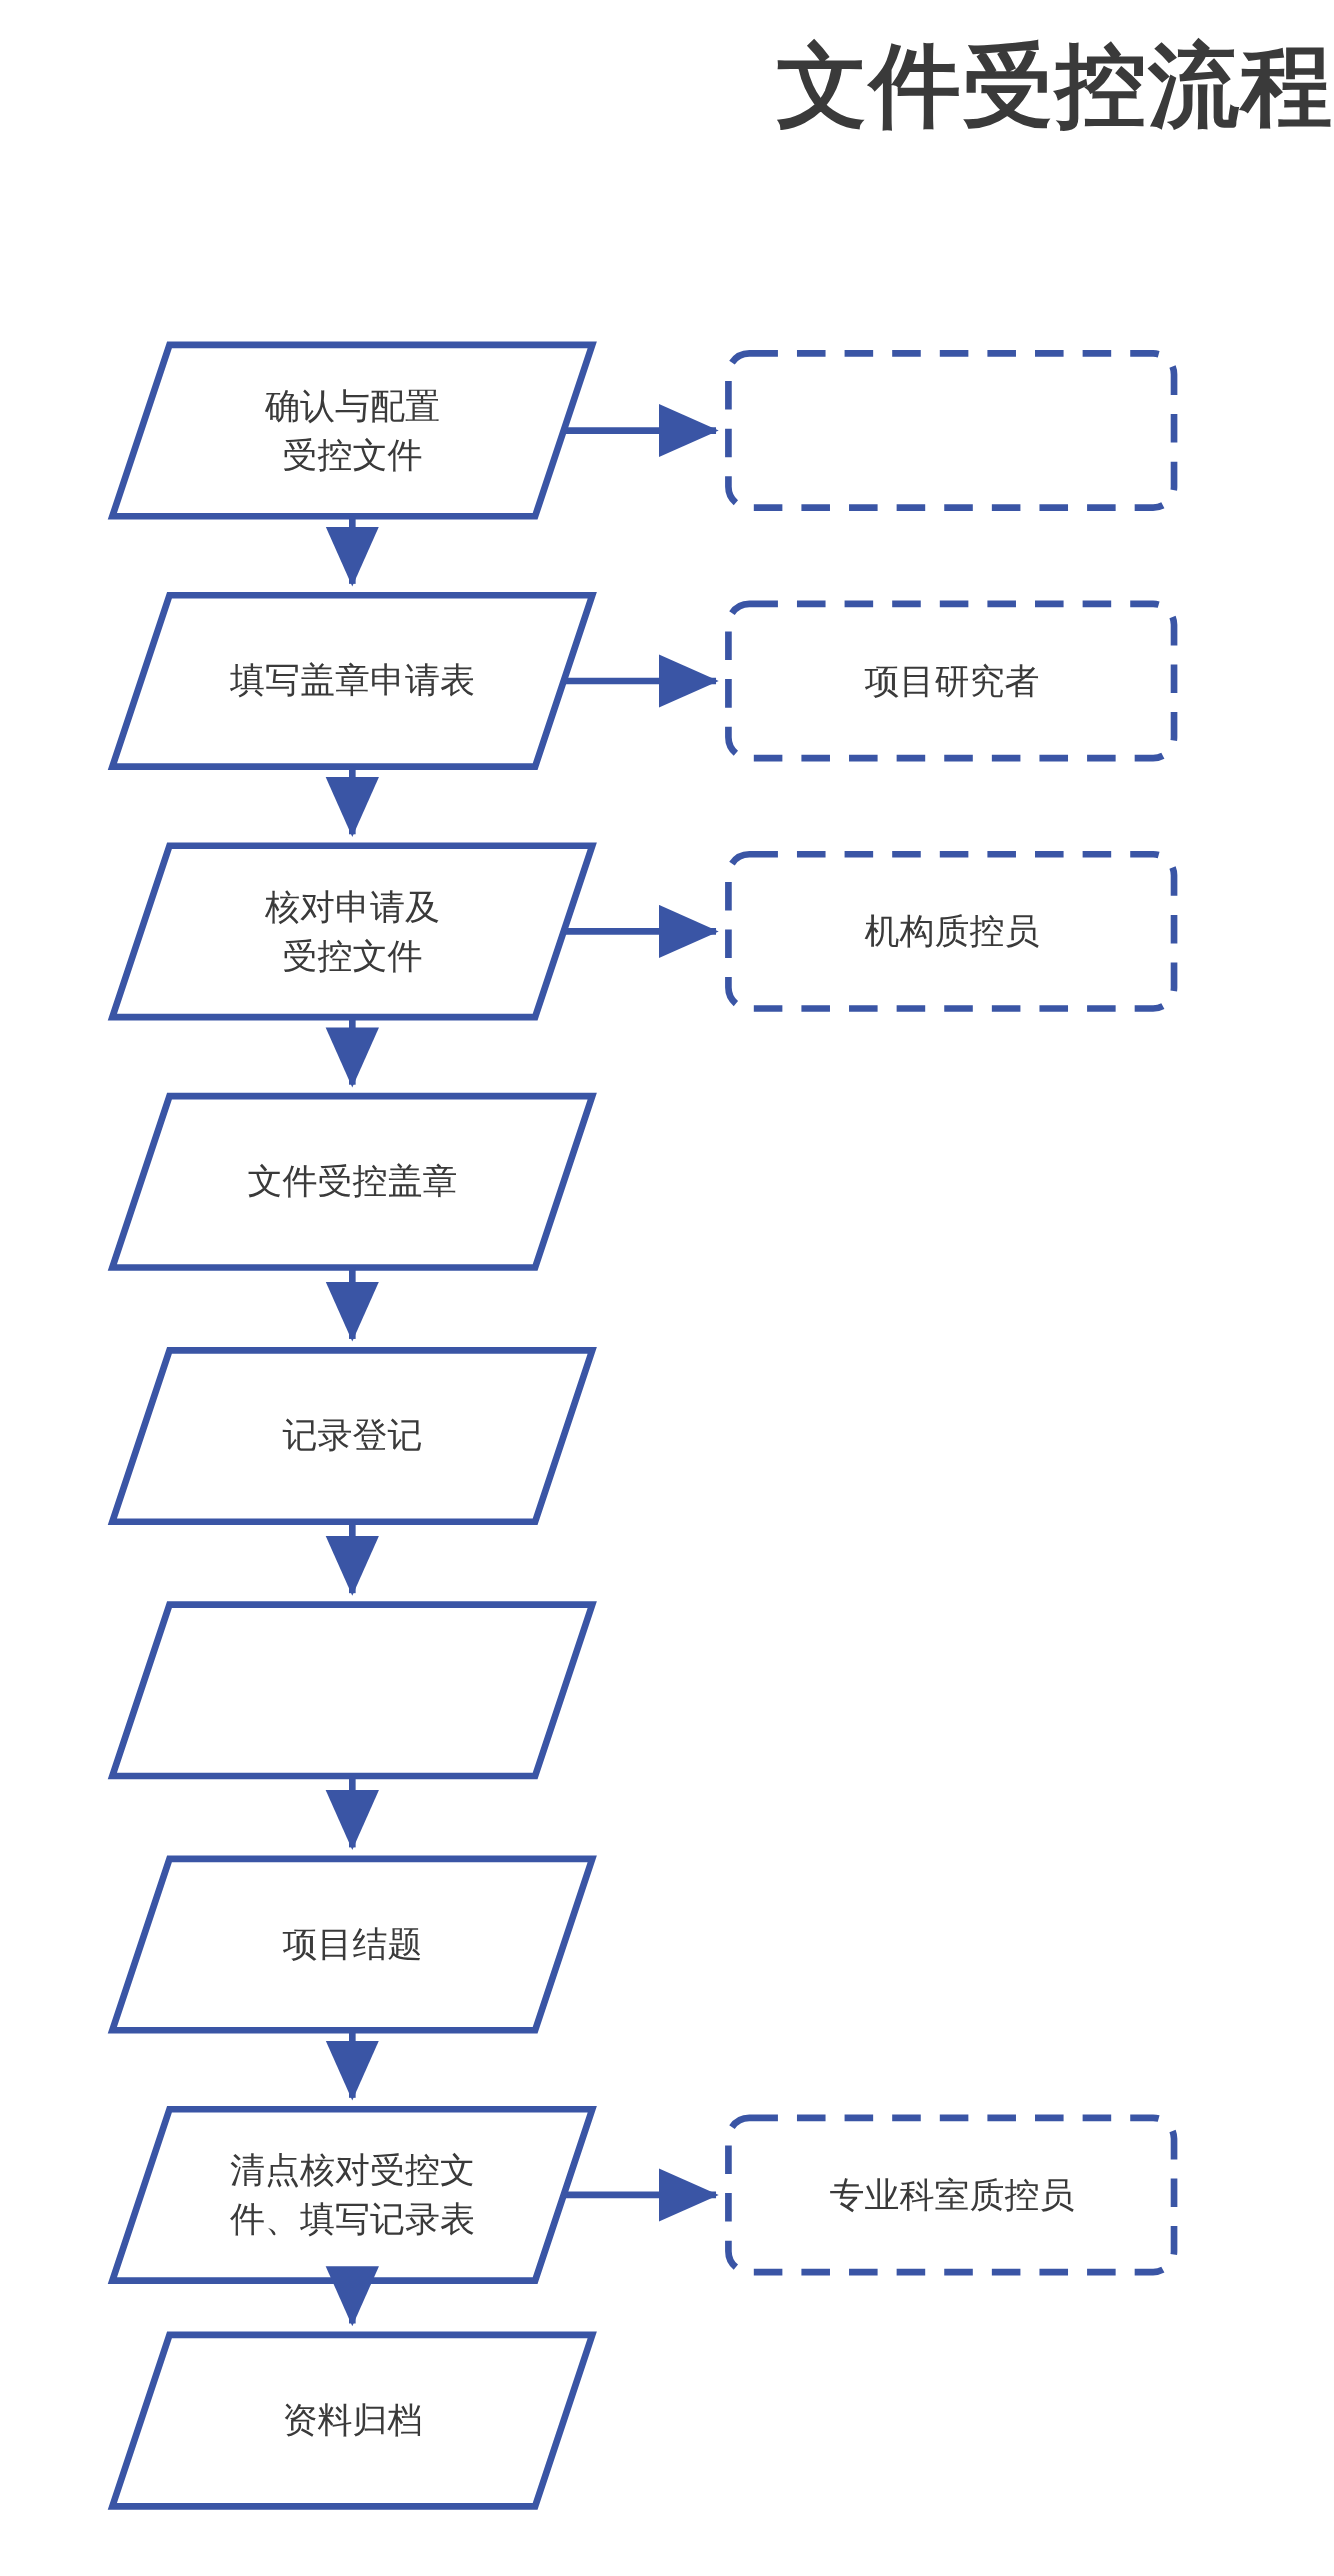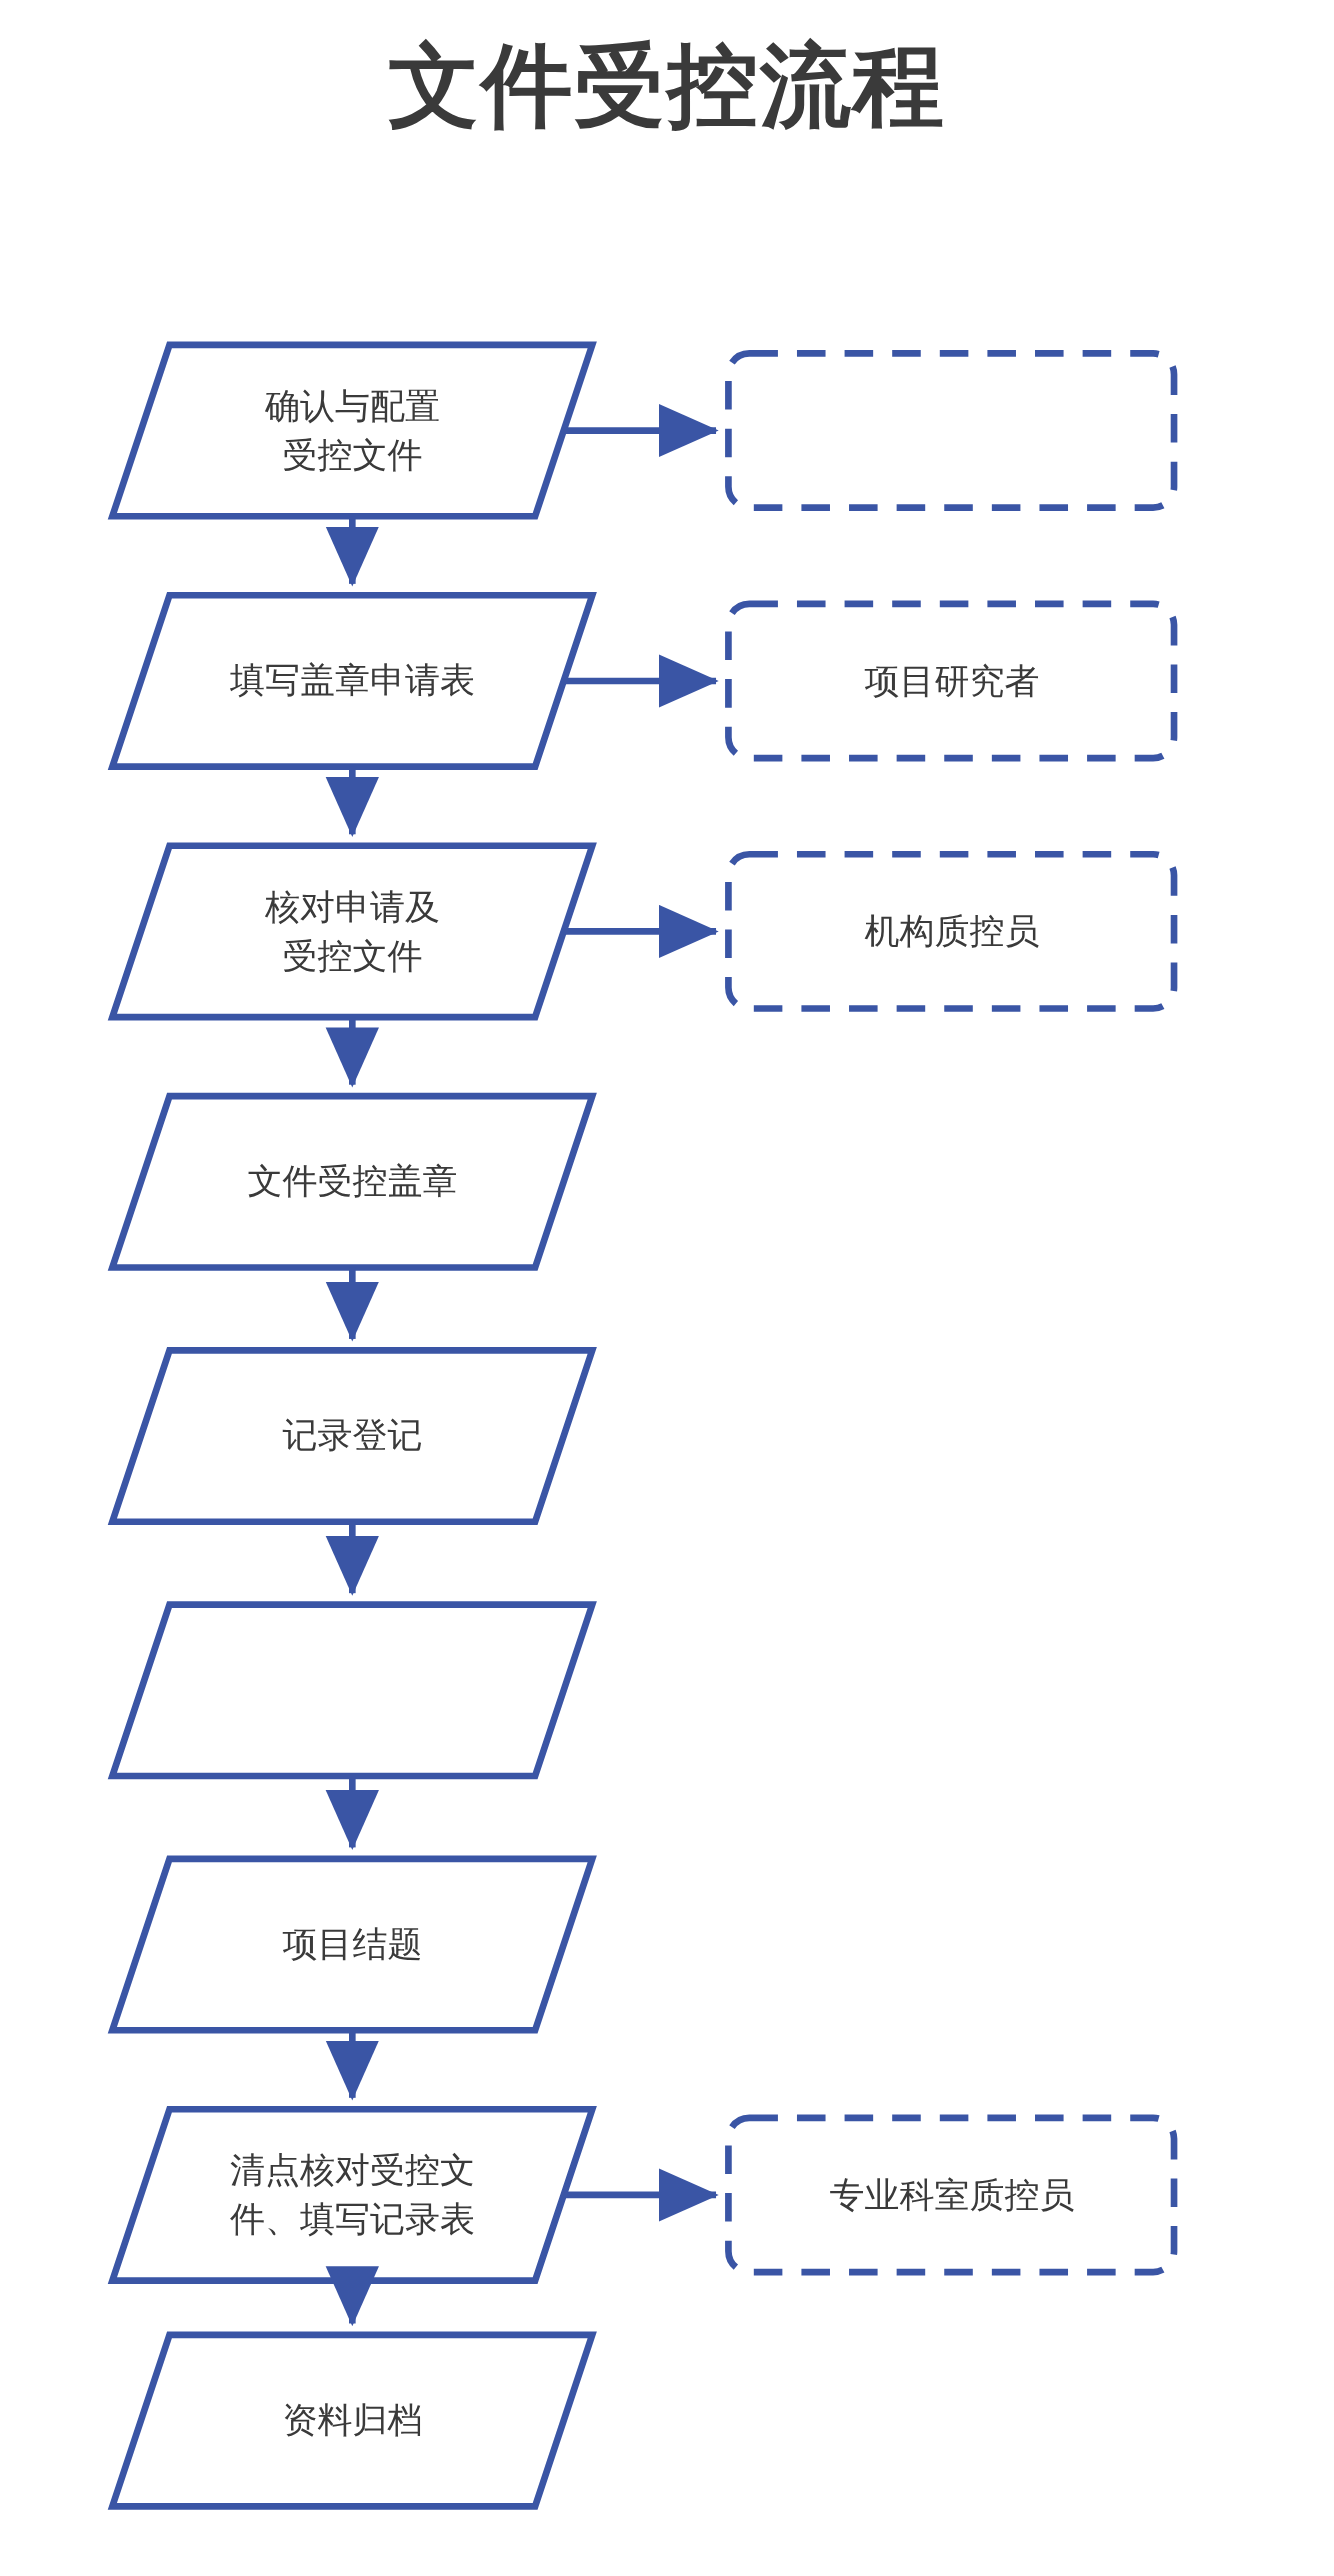--- a/index.html
+++ b/index.html
@@ -13,21 +13,21 @@
     position: relative;
     font-family: "Liberation Sans", "DejaVu Sans", sans-serif;
     overflow: hidden;
   }
 
   #page-title {
     position: absolute;
     left: 0;
     top: 34px;
     width: 1334px;
-    text-align: center;
+    text-align: right;
     font-size: 91px;
     font-weight: 700;
     color: #3a3a3a;
     letter-spacing: 1.9px;
     line-height: 1.15;
     white-space: nowrap;
   }
 
   
   #flow-canvas {

